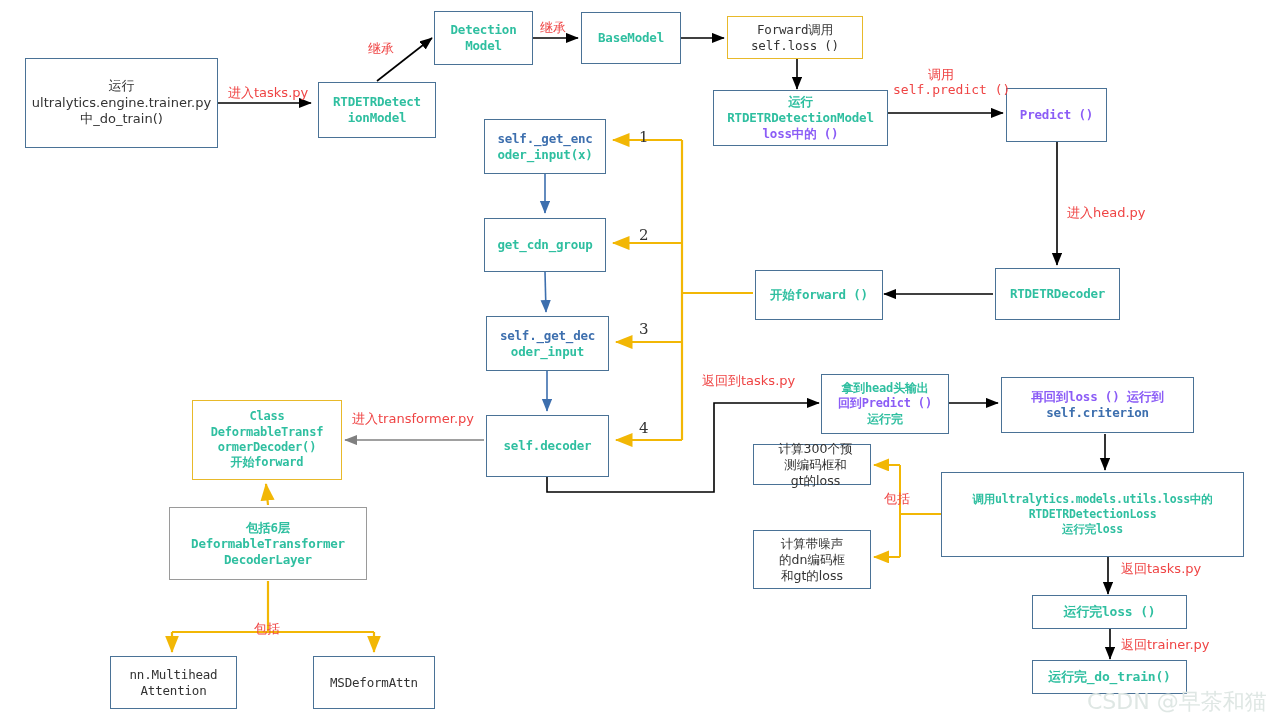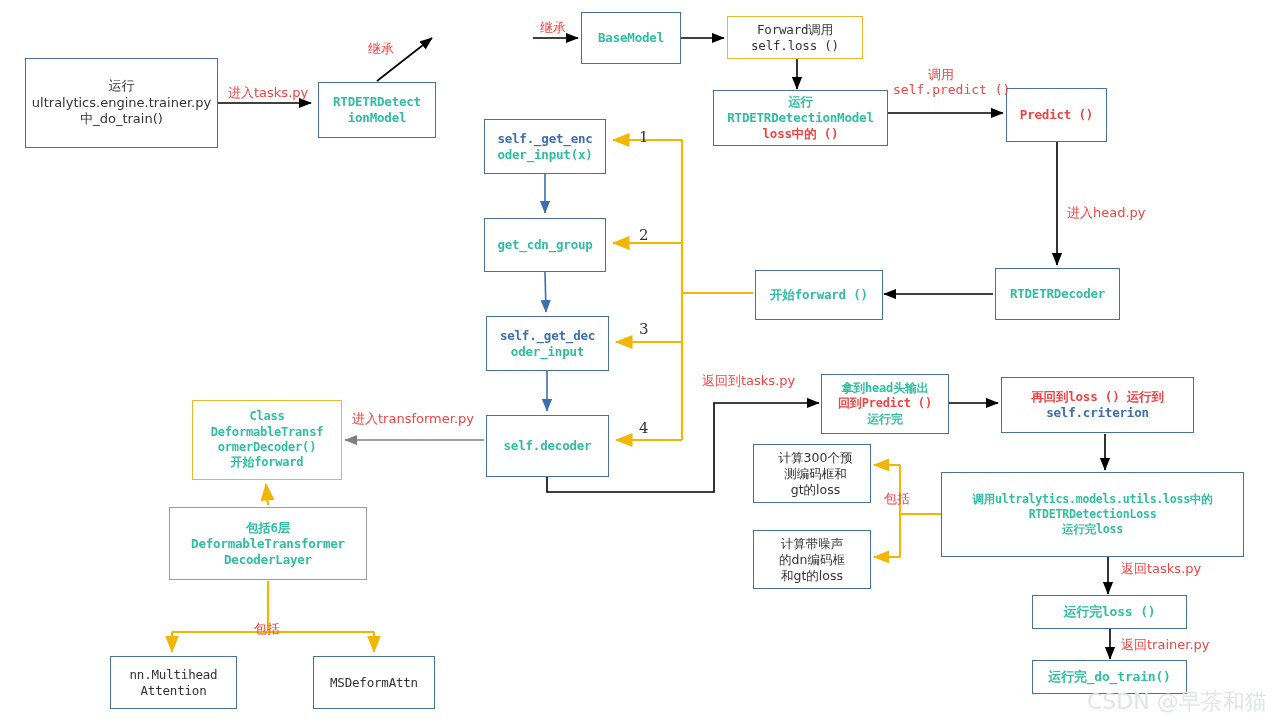--- a/index.html
+++ b/index.html
@@ -26,21 +26,21 @@
     background: #ffffff;
   }
   .node-inner { width: 100%; padding: 0 3px; }
   .b-blue   { border: 1.4px solid #4a7296; }
   .b-yellow { border: 1.4px solid #e8b92a; }
   .b-gray   { border: 1.4px solid #9a9a9a; }
 
   .t-teal  { color: #2fbfa0; }
   .t-blue  { color: #3d6fae; }
   .t-dark  { color: #333333; }
-  .t-pale  { color: #ef4444; }
+  .t-pale  { color: #8b5cf6; }
 
   .mono { font-family: "DejaVu Sans Mono", monospace; font-weight: bold; letter-spacing: -0.2px; }
   .sans { font-family: "DejaVu Sans", sans-serif; }
 
   .edge-label {
     position: absolute;
     color: #ef4444;
     font-family: "DejaVu Sans", sans-serif;
     font-size: 13px;
     white-space: nowrap;
@@ -148,20 +148,26 @@
     </div>
   </div>
 
   <div class="node b-blue" style="left:318px; top:82px; width:118px; height:56px;">
     <div class="node-inner">
       <div class="mono t-teal" style="font-size:12.5px;">RTDETRDetect</div>
       <div class="mono t-teal" style="font-size:12.5px;">ionModel</div>
     </div>
   </div>
 
+  <div class="node b-blue" style="left:434px; top:11px; width:99px; height:54px;">
+    <div class="node-inner">
+      <div class="mono t-teal" style="font-size:12.5px;">Detection</div>
+      <div class="mono t-teal" style="font-size:12.5px;">Model</div>
+    </div>
+  </div>
 
   <div class="node b-blue" style="left:581px; top:12px; width:100px; height:52px;">
     <div class="node-inner">
       <div class="mono t-teal" style="font-size:12.5px;">BaseModel</div>
     </div>
   </div>
 
   <div class="node b-yellow" style="left:727px; top:16px; width:136px; height:43px;">
     <div class="node-inner">
       <div class="mono t-dark" style="font-size:12.5px; font-weight:normal;">Forward调用</div>
@@ -259,21 +265,21 @@
     </div>
   </div>
 
   <div class="node b-blue" style="left:1001px; top:377px; width:193px; height:56px;">
     <div class="node-inner">
       <div class="mono t-pale" style="font-size:12.5px;">再回到loss () 运行到</div>
       <div class="mono t-blue" style="font-size:12.5px;">self.criterion</div>
     </div>
   </div>
 
-  <div class="node b-blue" style="left:753px; top:444px; width:118px; height:59px;padding-left:7px;">
+  <div class="node b-blue" style="left:753px; top:444px; width:118px; height:41px;padding-left:7px;">
     <div class="node-inner">
       <div class="sans t-dark" style="font-size:12.5px;">计算300个预</div>
       <div class="sans t-dark" style="font-size:12.5px;">测编码框和</div>
       <div class="sans t-dark" style="font-size:12.5px;">gt的loss</div>
     </div>
   </div>
 
   <div class="node b-blue" style="left:753px; top:530px; width:118px; height:59px;">
     <div class="node-inner">
       <div class="sans t-dark" style="font-size:12.5px;">计算带噪声</div>

